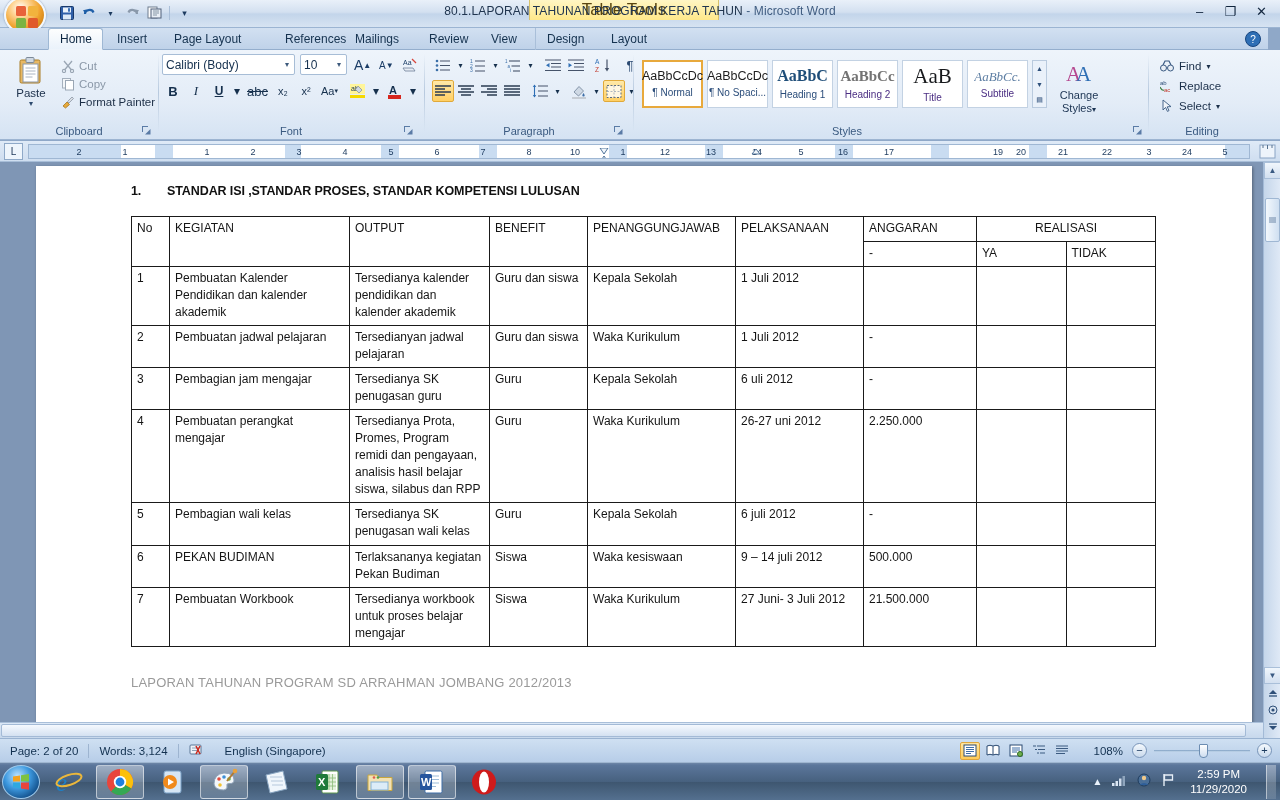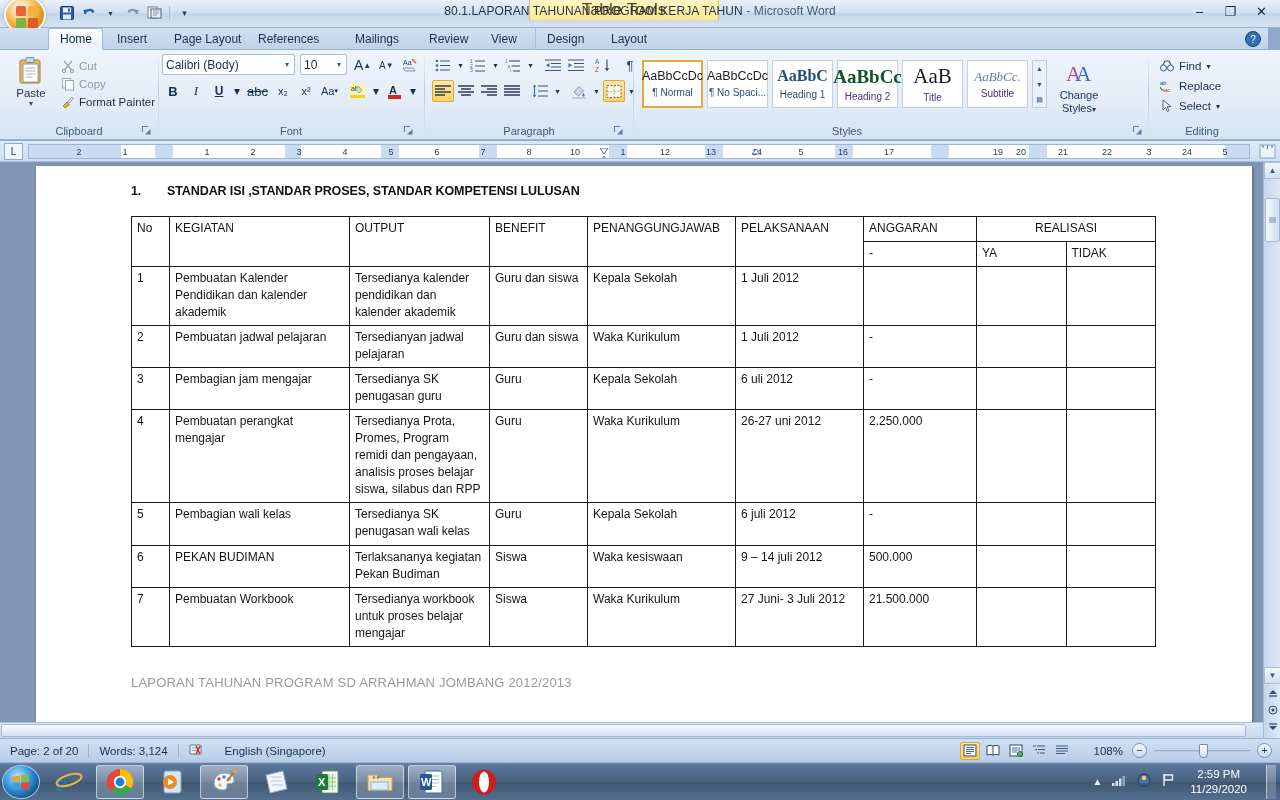--- a/index.html
+++ b/index.html
@@ -288,21 +288,21 @@
       <div class="winbtn">–</div>
       <div class="winbtn">❐</div>
       <div class="winbtn close">✕</div>
     </div>
   </div>
 
   <div class="tabstrip">
     <div class="tab active" style="left:48px;width:55px;">Home</div>
     <div class="tab" style="left:106px;">Insert</div>
     <div class="tab" style="left:163px;">Page Layout</div>
-    <div class="tab" style="left:247px;">References</div>
+    <div class="tab" style="left:274px;">References</div>
     <div class="tab" style="left:344px;">Mailings</div>
     <div class="tab" style="left:418px;">Review</div>
     <div class="tab" style="left:480px;">View</div>
     <div class="tab toolsep" style="left:535px;">Design</div>
     <div class="tab" style="left:600px;">Layout</div>
     <div class="helpbtn">
       <svg width="18" height="18" viewBox="0 0 18 18">
         <circle cx="9" cy="9" r="7.5" fill="#2f6fb5" stroke="#17457f"></circle>
         <text x="9" y="12.6" font-size="10" fill="#ffffff" text-anchor="middle" font-family="Liberation Sans">?</text>
       </svg>
@@ -568,21 +568,21 @@
           </div>
           <div class="stylebox">
             <div class="prev">AaBbCcDc</div>
             <div class="nm">¶ No Spaci...</div>
           </div>
           <div class="stylebox">
             <div class="prev" style="font-family:'Liberation Serif',serif;font-weight:bold;font-size:16px;color:#1f4e79;">AaBbC</div>
             <div class="nm">Heading 1</div>
           </div>
           <div class="stylebox">
-            <div class="prev" style="font-family:'Liberation Serif',serif;font-weight:bold;font-size:19px;color:#14532d;">AaBbCc</div>
+            <div class="prev" style="font-family:'Liberation Serif',serif;font-weight:bold;font-size:15px;color:#737373;">AaBbCc</div>
             <div class="nm" style="color:#4b2e83;">Heading 2</div>
           </div>
           <div class="stylebox">
             <div class="prev" style="font-family:'Liberation Serif',serif;font-size:21px;color:#17191c;">AaB</div>
             <div class="nm" style="color:#4b2e83;">Title</div>
           </div>
           <div class="stylebox">
             <div class="prev" style="font-family:'Liberation Serif',serif;font-style:italic;font-size:13px;color:#5d7ea3;">AaBbCc.</div>
             <div class="nm" style="color:#4b2e83;">Subtitle</div>
           </div>
@@ -775,21 +775,21 @@
             <td>Guru</td>
             <td>Kepala Sekolah</td>
             <td>6 uli 2012</td>
             <td>-</td>
             <td></td>
             <td></td>
           </tr>
           <tr>
             <td>4</td>
             <td>Pembuatan perangkat mengajar</td>
-            <td>Tersedianya Prota, Promes, Program remidi dan pengayaan, analisis proses belajar  siswa, silabus dan RPP</td>
+            <td>Tersedianya Prota, Promes, Program remidi dan pengayaan, analisis hasil belajar  siswa, silabus dan RPP</td>
             <td>Guru</td>
             <td>Waka Kurikulum</td>
             <td>26-27 uni 2012</td>
             <td>2.250.000</td>
             <td></td>
             <td></td>
           </tr>
           <tr>
             <td>5</td>
             <td>Pembagian wali kelas</td>

